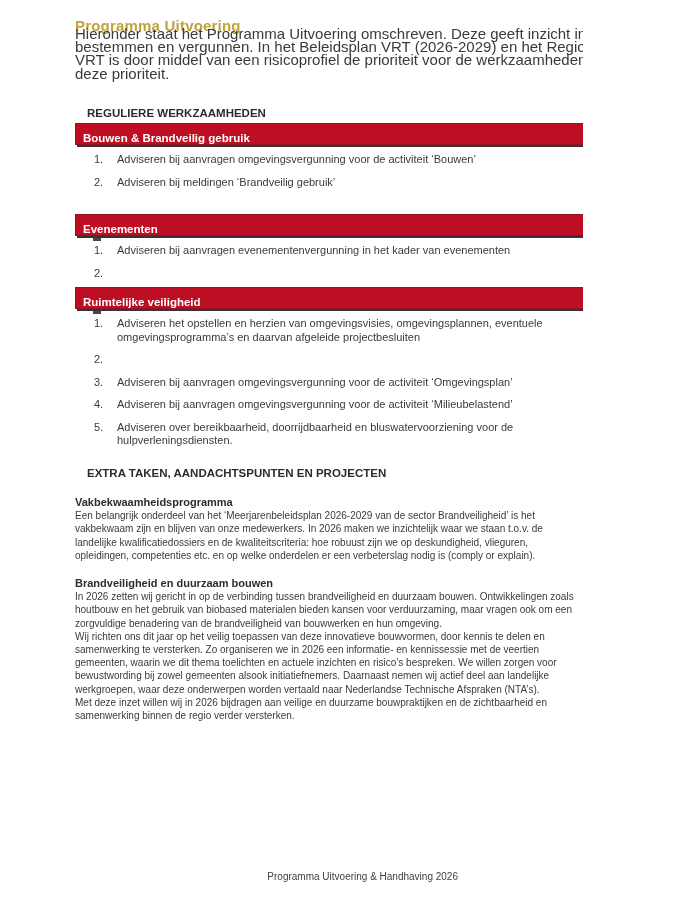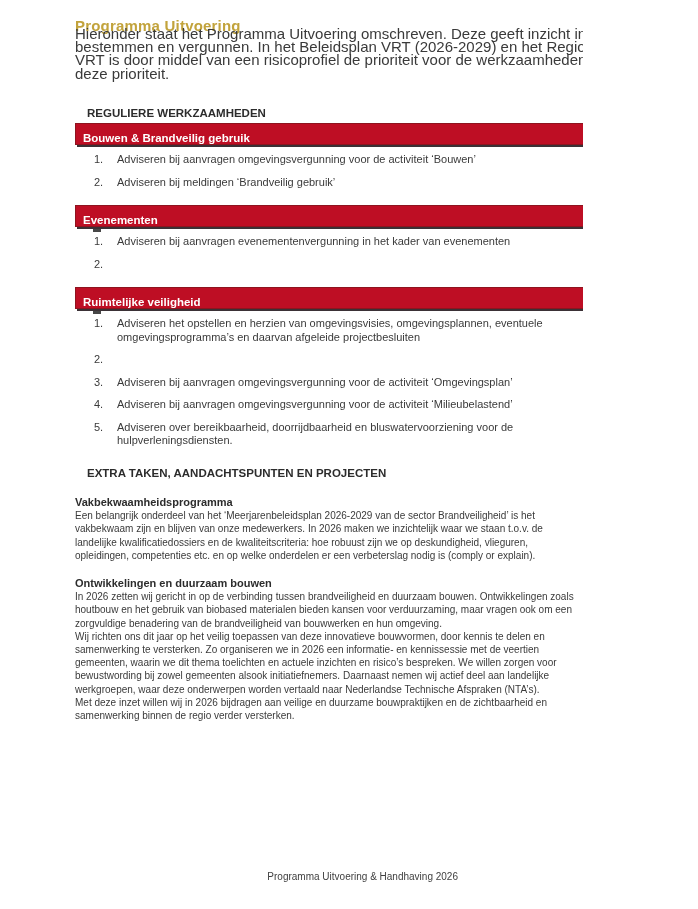--- a/index.html
+++ b/index.html
@@ -67,21 +67,21 @@
         <span class="num">1.</span>
         <span class="txt">Adviseren bij aanvragen omgevingsvergunning voor de activiteit ‘Bouwen’</span>
       </div>
       <div class="item">
         <span class="num">2.</span>
         <span class="txt">Adviseren bij meldingen ‘Brandveilig gebruik’</span>
       </div>
     </div>
   </div>
 
-  <div class="block" style="top:205px">
+  <div class="block" style="top:214px">
     <div class="banner">
       <span class="banner-label">Evenementen</span>
     </div>
     <div class="tick"></div>
     <div class="items">
       <div class="item">
         <span class="num">1.</span>
         <span class="txt">Adviseren bij aanvragen evenementenvergunning in het kader van evenementen</span>
       </div>
       <div class="item">
@@ -124,21 +124,21 @@
 
   <div class="sub" style="top:496px">
     <h3>Vakbekwaamheidsprogramma</h3>
     <p>Een belangrijk onderdeel van het ‘Meerjarenbeleidsplan 2026-2029 van de sector Brandveiligheid’ is het
 vakbekwaam zijn en blijven van onze medewerkers. In 2026 maken we inzichtelijk waar we staan t.o.v. de
 landelijke kwalificatiedossiers en de kwaliteitscriteria: hoe robuust zijn we op deskundigheid, vlieguren,
 opleidingen, competenties etc. en op welke onderdelen er een verbeterslag nodig is (comply or explain).</p>
   </div>
 
   <div class="sub" style="top:577px">
-    <h3>Ontwikkelingen en duurzaam bouwen</h3>
+    <h3>Brandveiligheid en duurzaam bouwen</h3>
     <p>In 2026 zetten wij gericht in op de verbinding tussen brandveiligheid en duurzaam bouwen. Ontwikkelingen zoals
 houtbouw en het gebruik van biobased materialen bieden kansen voor verduurzaming, maar vragen ook om een
 zorgvuldige benadering van de brandveiligheid van bouwwerken en hun omgeving.
 Wij richten ons dit jaar op het veilig toepassen van deze innovatieve bouwvormen, door kennis te delen en
 samenwerking te versterken. Zo organiseren we in 2026 een informatie- en kennissessie met de veertien
 gemeenten, waarin we dit thema toelichten en actuele inzichten en risico’s bespreken. We willen zorgen voor
 bewustwording bij zowel gemeenten alsook initiatiefnemers. Daarnaast nemen wij actief deel aan landelijke
 werkgroepen, waar deze onderwerpen worden vertaald naar Nederlandse Technische Afspraken (NTA’s).
 Met deze inzet willen wij in 2026 bijdragen aan veilige en duurzame bouwpraktijken en de zichtbaarheid en
 samenwerking binnen de regio verder versterken.</p>

